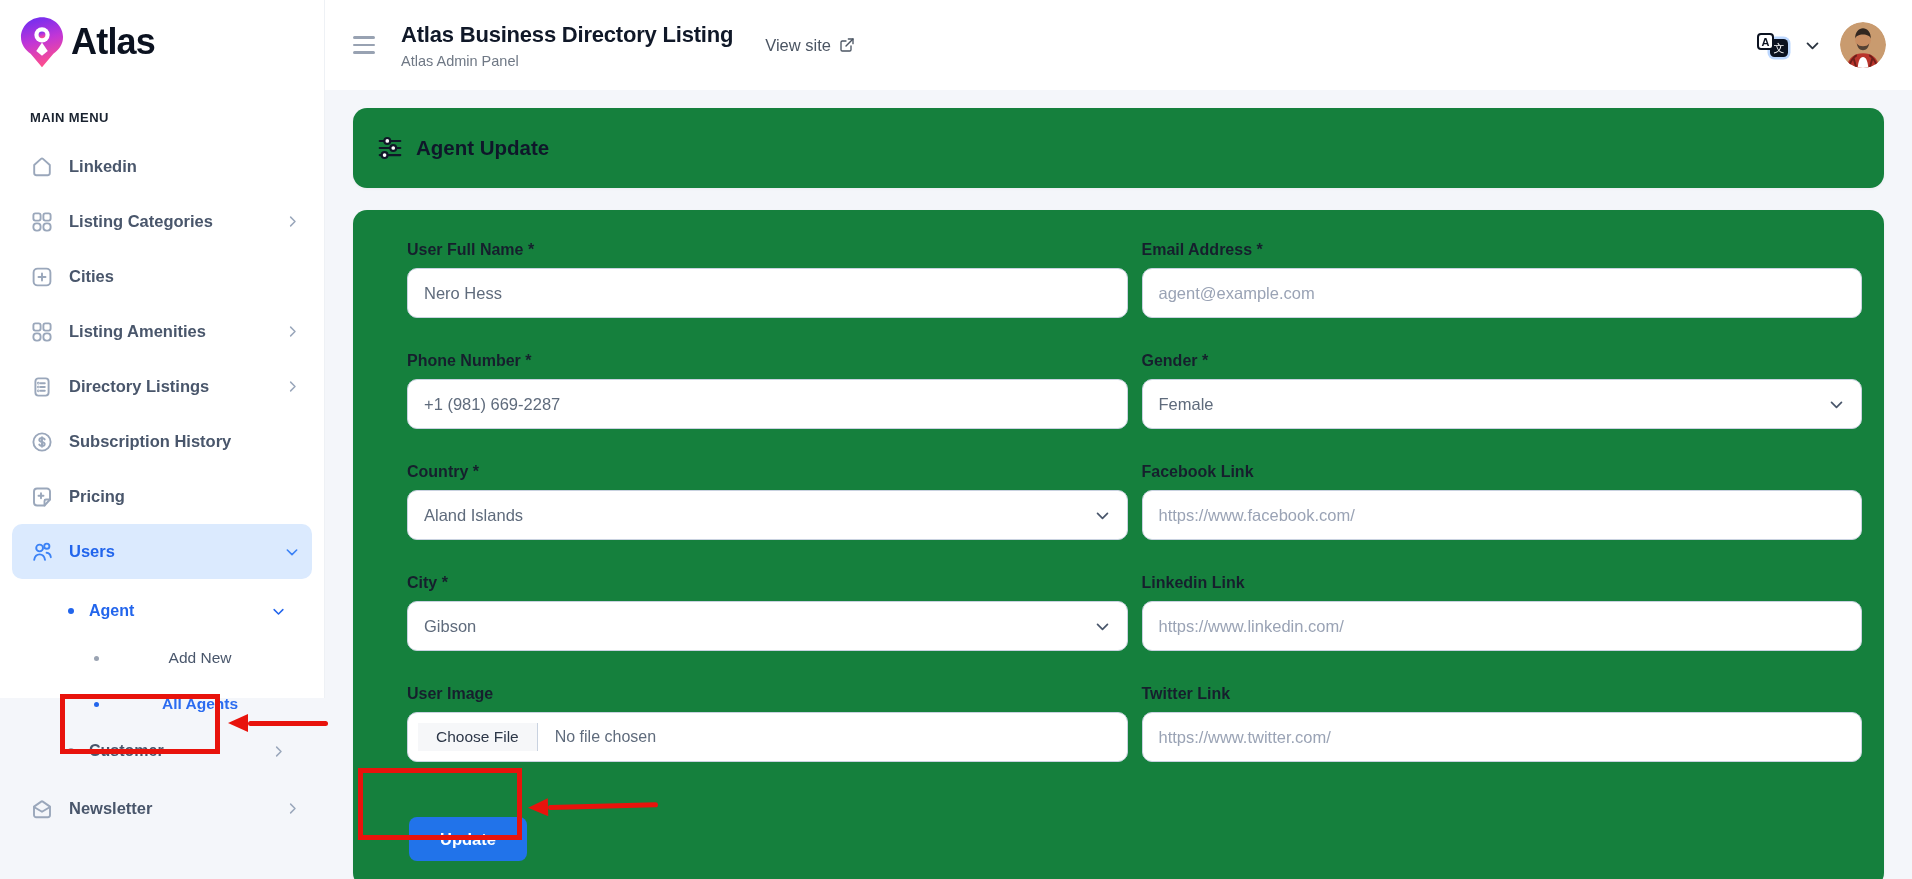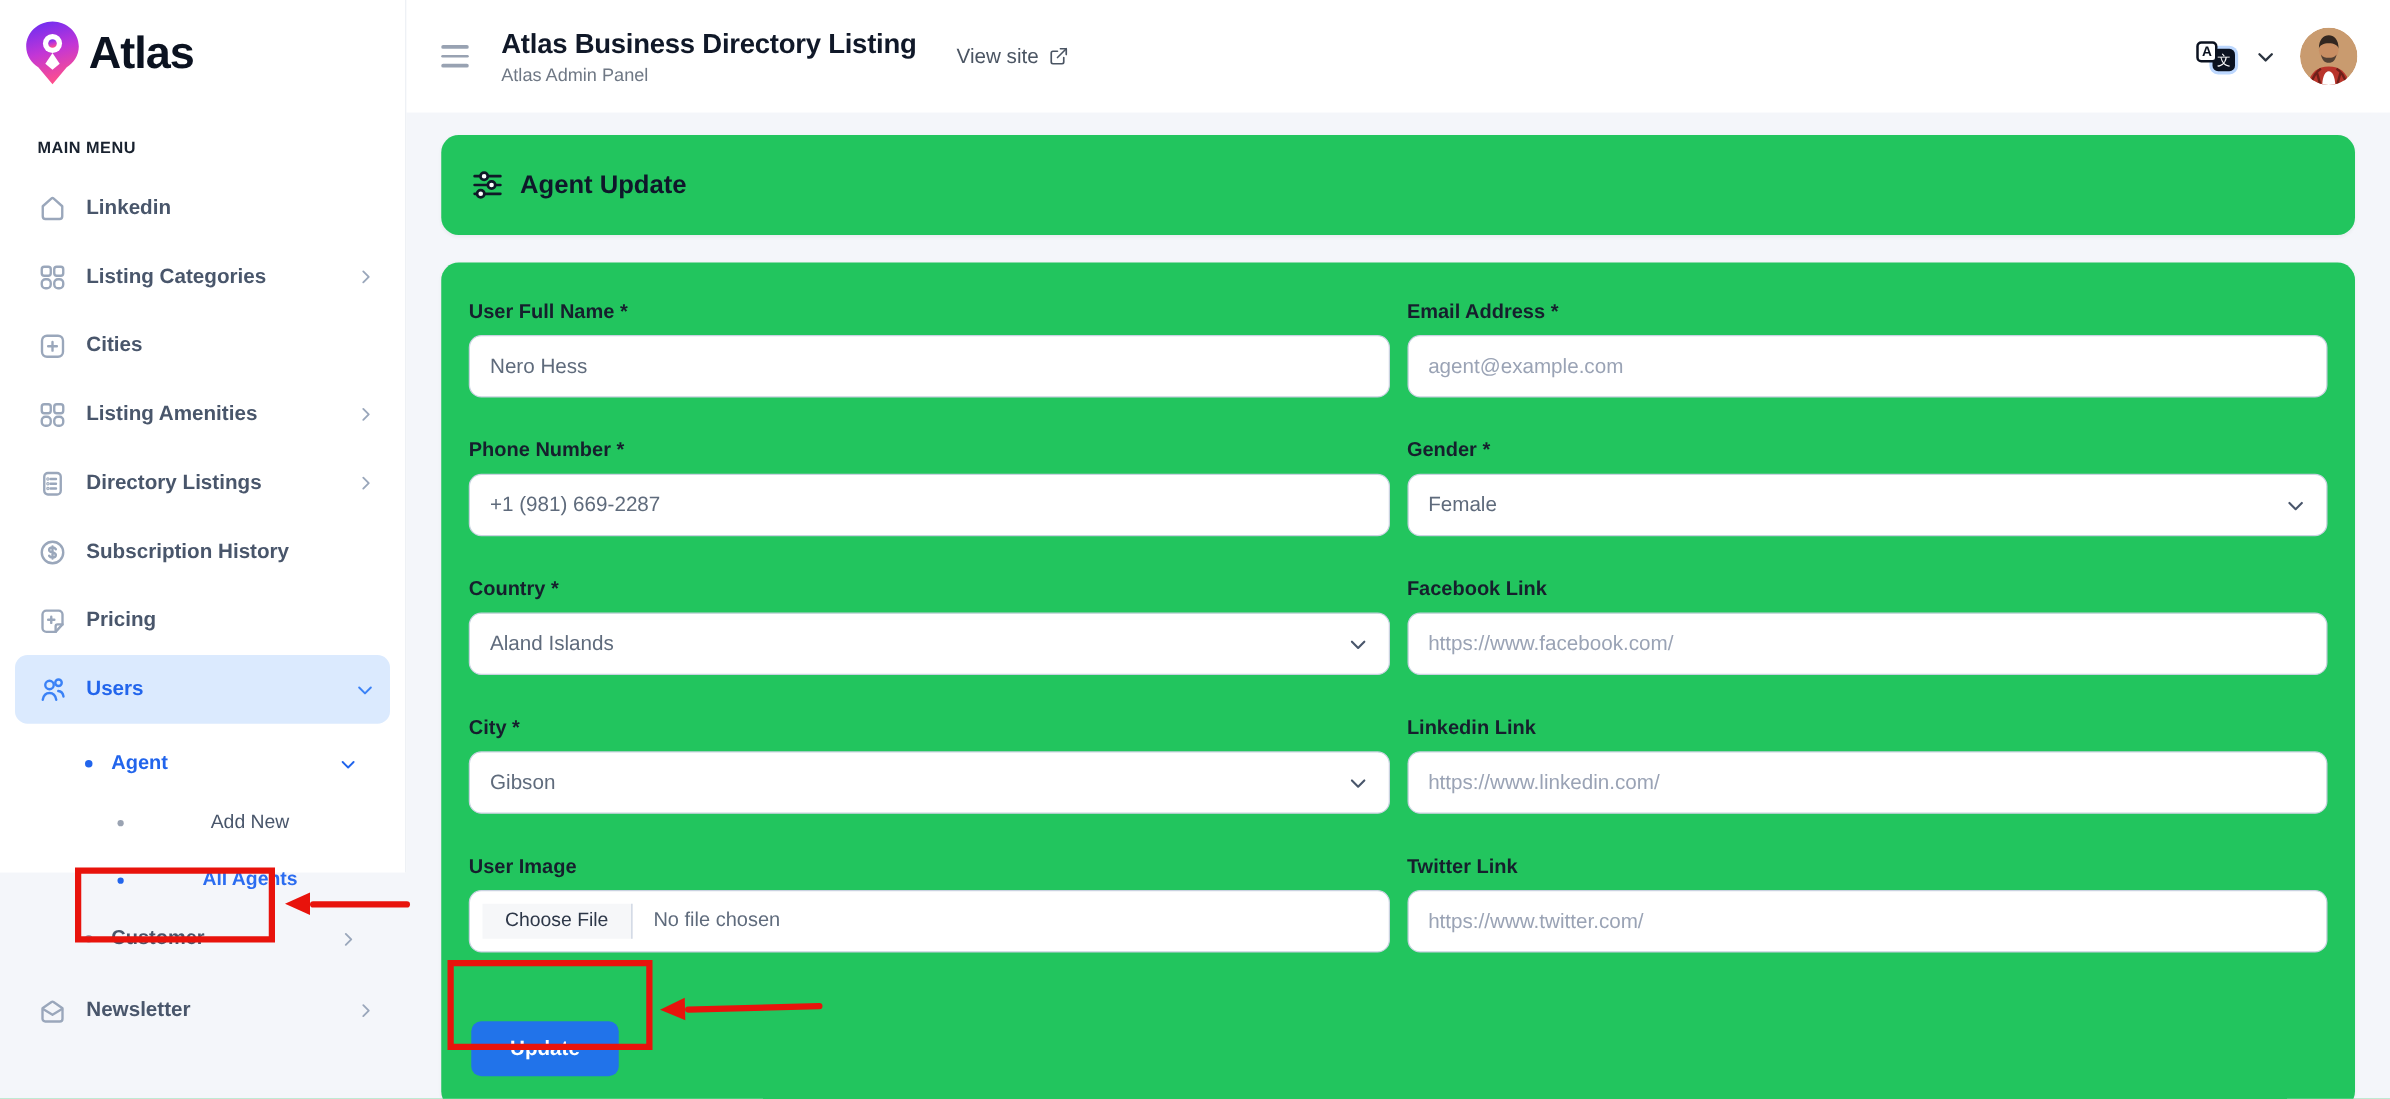--- a/index.html
+++ b/index.html
@@ -63,25 +63,25 @@
   .lang-wen {
     width:18px; height:18px; background:#0b1220; border-radius:4.5px; color:#fff; font-size:11px;
     display:flex; align-items:center; justify-content:center; margin-left:-4px; margin-top:6px;
     box-shadow:0 0 0 2.5px #bcd7fe;
   }
   .top-chev { color:#2b3440; cursor:pointer; }
   .avatar { width:46px; height:46px; border-radius:50%; overflow:hidden; margin-left:4px; cursor:pointer; flex:none; }
 
   
   .main { position:absolute; left:325px; top:90px; right:0; bottom:0; padding:18px 28px 0; }
-  .card { background:#22c55e; border-radius:14px; box-shadow:0 1px 3px rgba(16,24,40,.05); }
+  .card { background:#15803d; border-radius:14px; box-shadow:0 1px 3px rgba(16,24,40,.05); }
   .card.head { height:80px; display:flex; align-items:center; gap:13px; padding:0 24px; margin-bottom:22px; }
   .card-title { font-size:20.5px; font-weight:700; color:#0f172a; }
   .card.form { padding:30px 22px 26px; }
-  .grid { display:flex; gap:14px; }
+  .grid { display:flex; gap:14px;margin-left:32px; }
   .col { flex:1; min-width:0; }
   .field { margin-bottom:33px; }
   .flabel { display:block; font-size:16px; font-weight:700; color:#161f2d; line-height:19px; margin-bottom:9px; }
   .ctl {
     width:100%; height:50px; border:1px solid #c9d2e0; border-radius:10px; background:#fff;
     display:flex; align-items:center; padding:0 16px; font-size:16.5px; color:#5f6b7c;
   }
   input.ctl { outline:none; font-family:"Liberation Sans",sans-serif; }
   input.ctl::placeholder { color:#9aa3b5; opacity:1; }
   .select { justify-content:space-between; cursor:pointer; }

